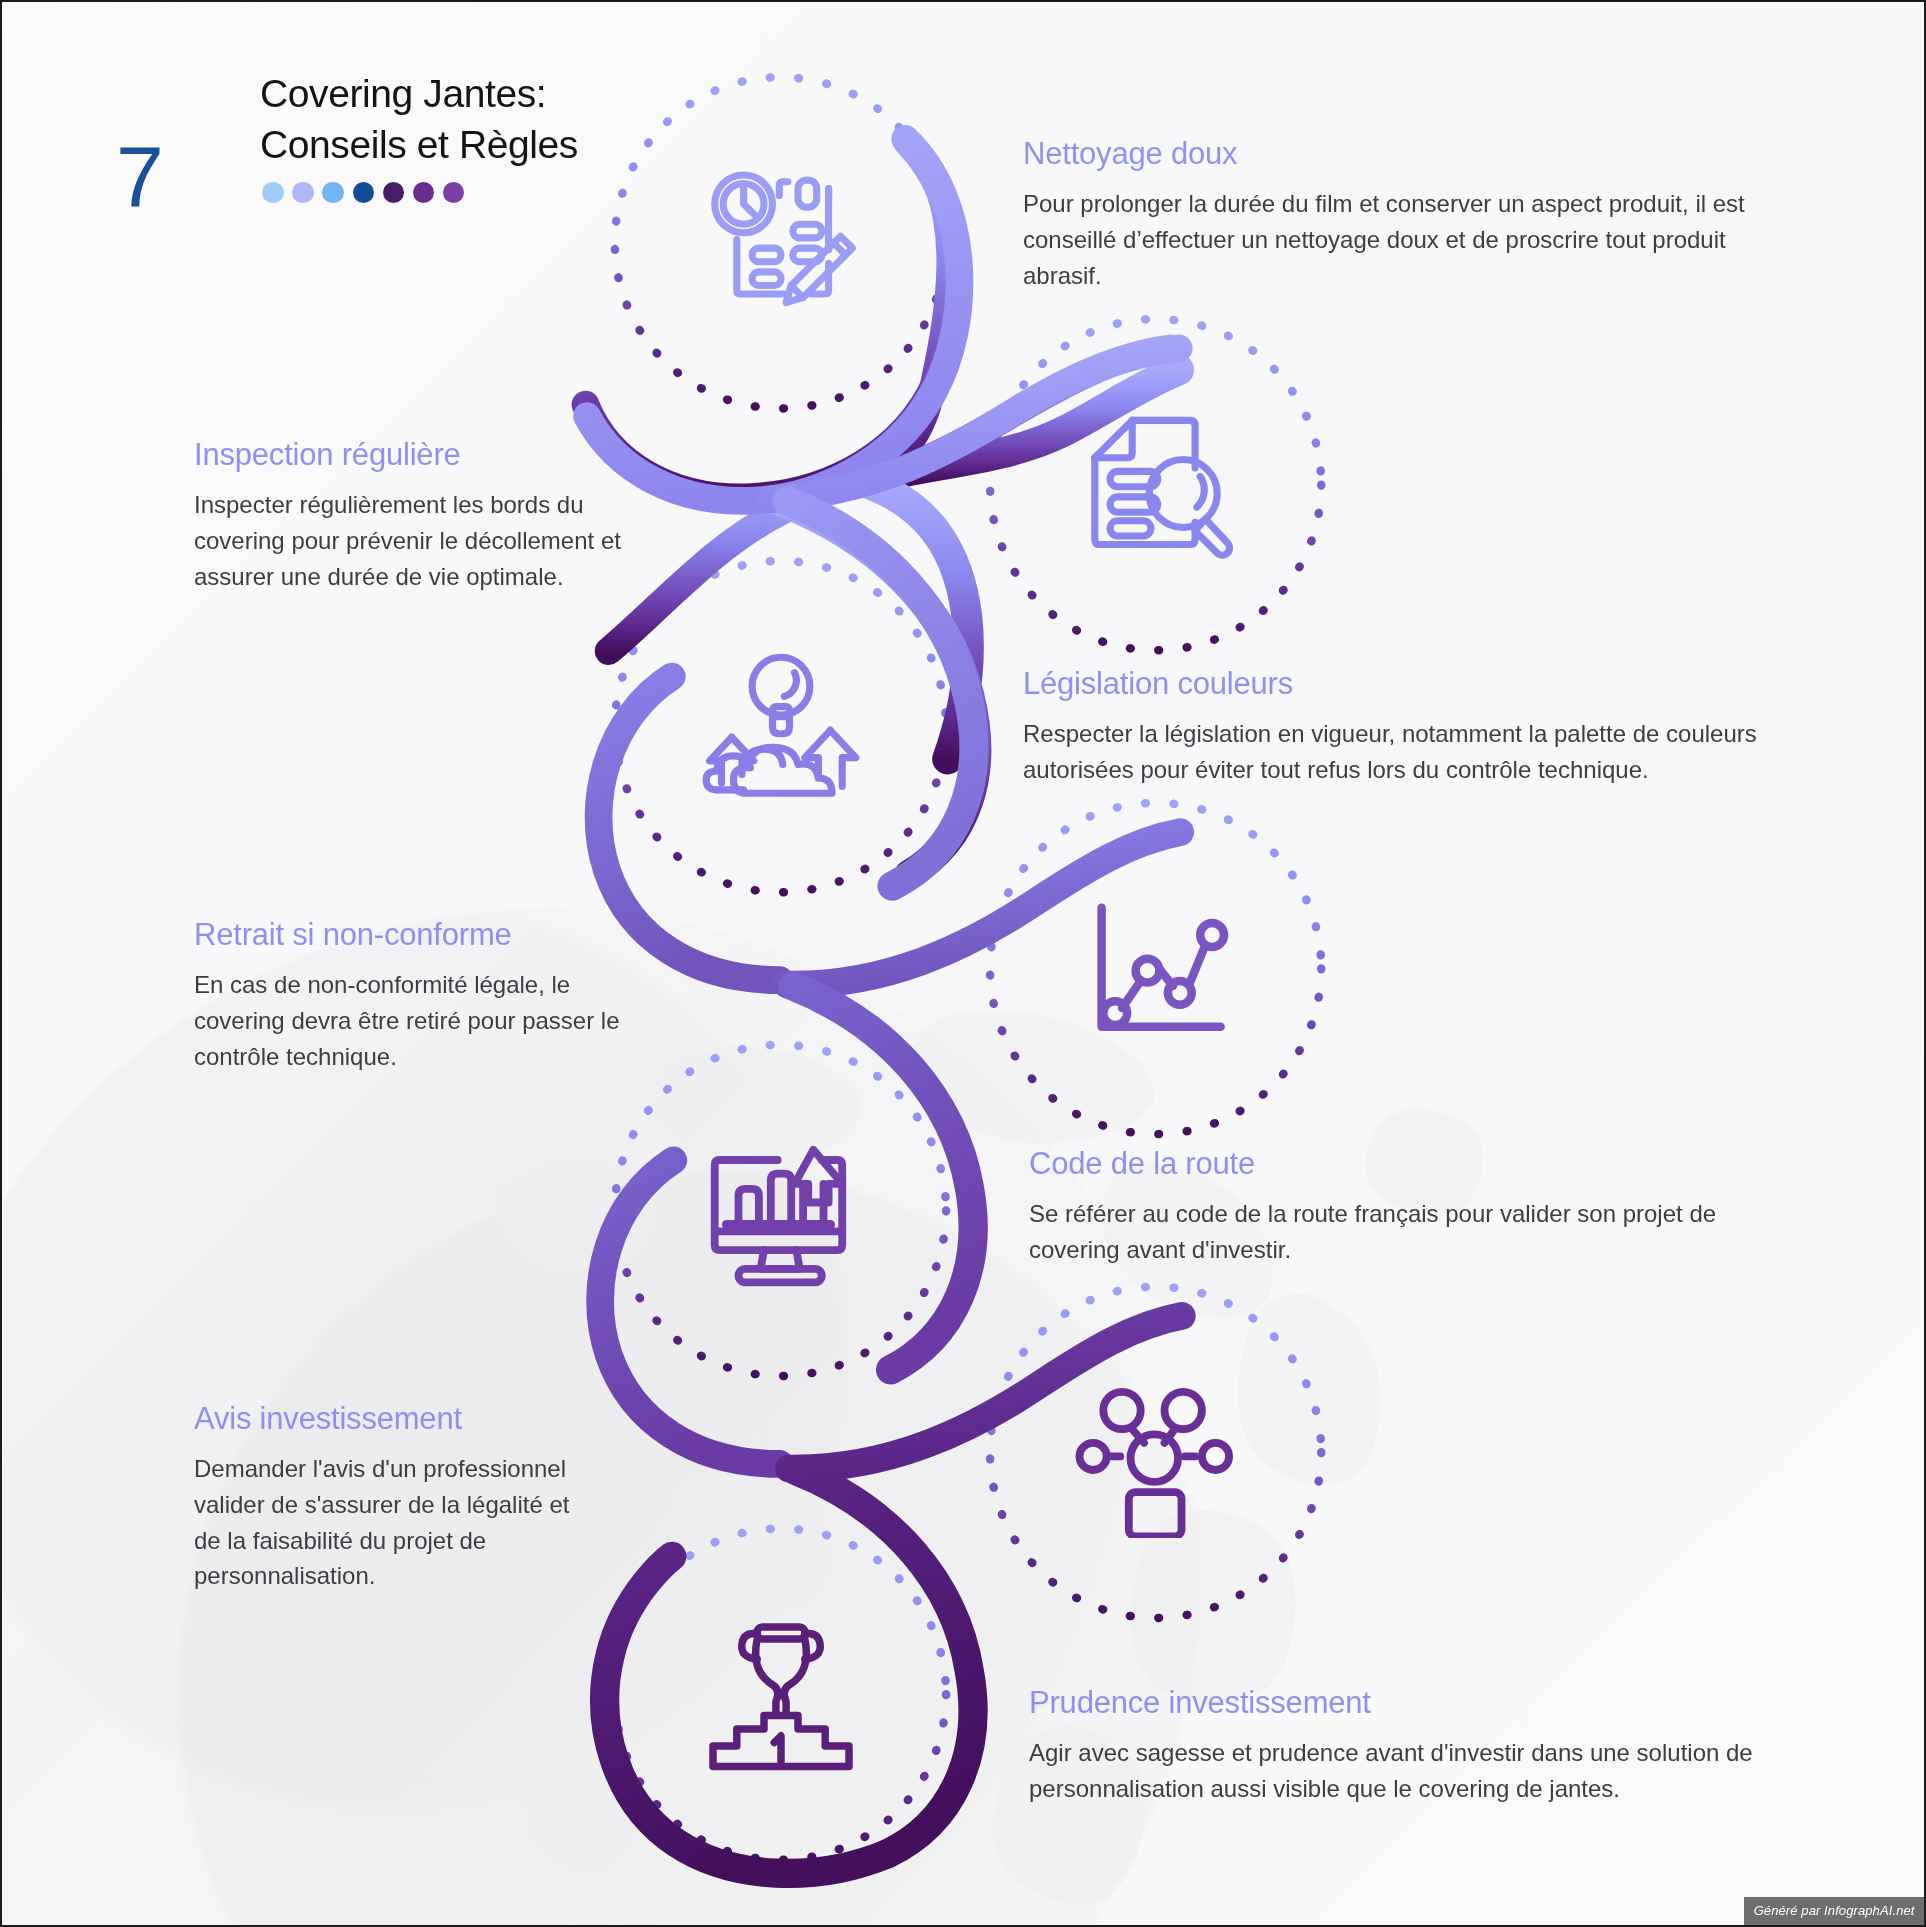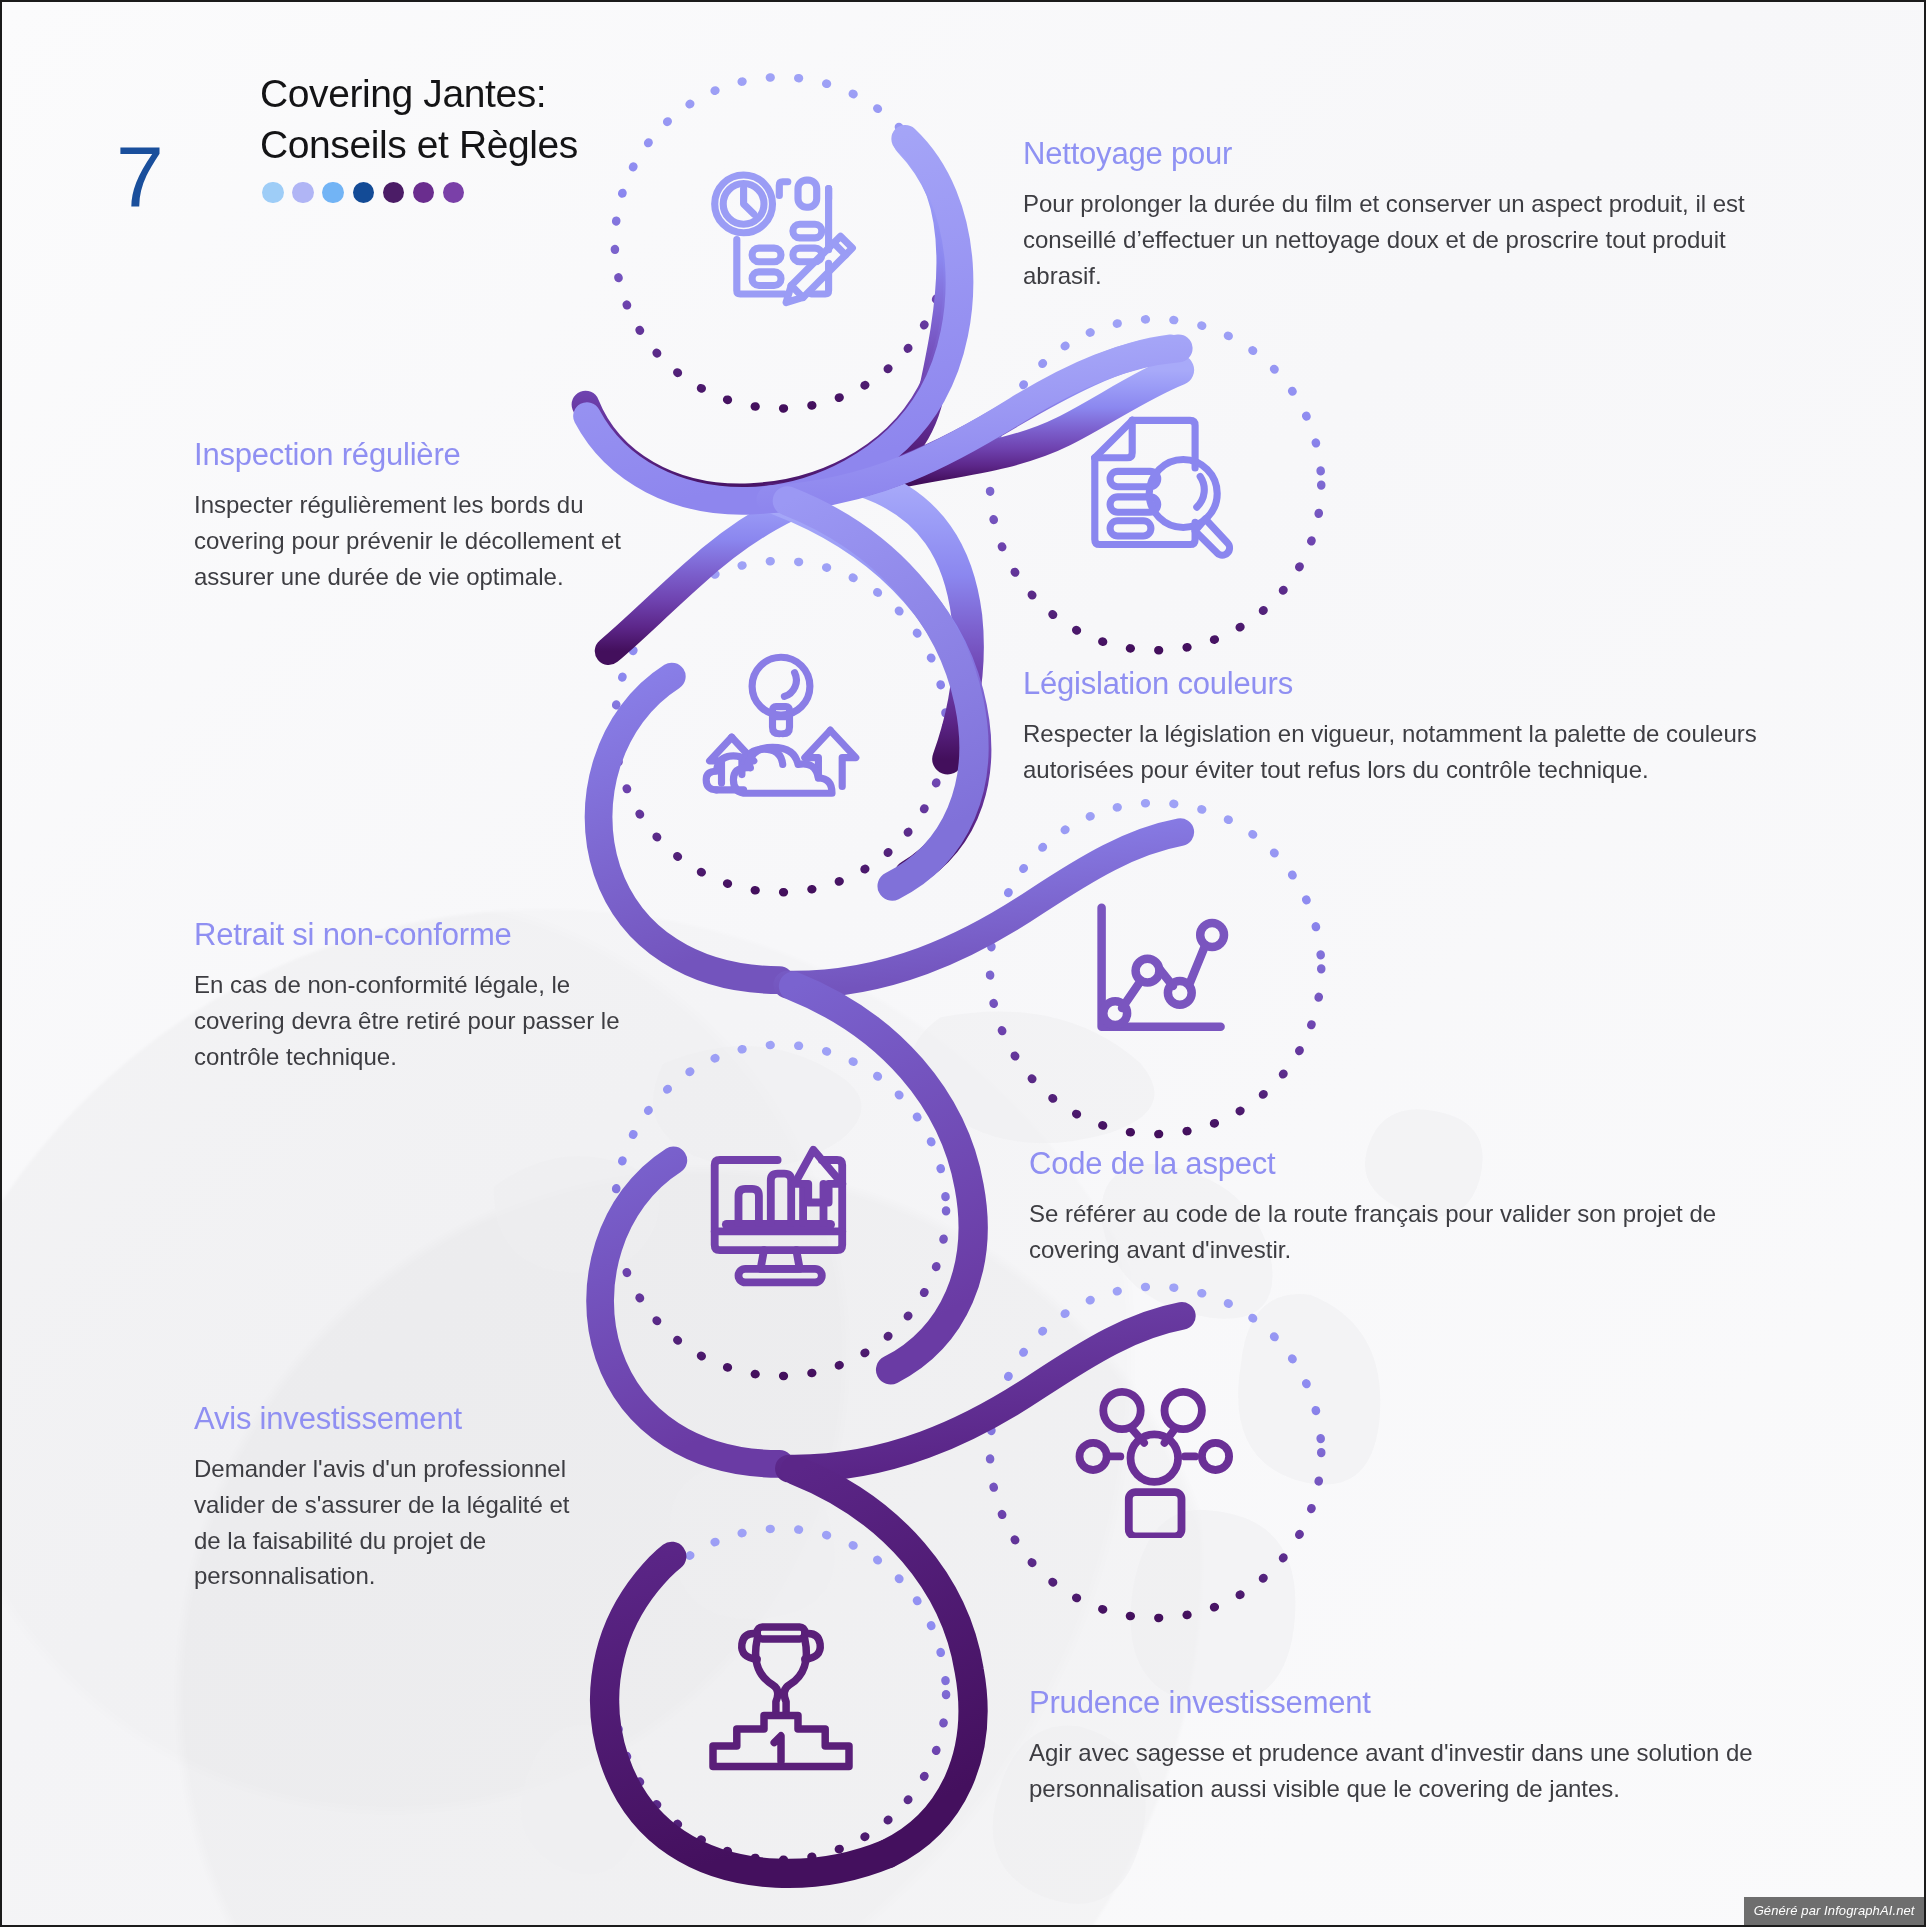--- a/index.html
+++ b/index.html
@@ -359,41 +359,41 @@
       <path d="M36 17 Q32 36 45 44 Q50 47 47 54 L47 60"></path>
       <path d="M64 17 Q68 36 55 44 Q50 47 53 54 L53 60"></path>
       <path d="M36 14 Q28 13 27 20 Q26 28 36 29"></path>
       <path d="M64 14 Q72 13 73 20 Q74 28 64 29"></path>
       <path d="M40 62 L40 70 L24 70 L24 80 L10 80 L10 92 L90 92 L90 80 L76 80 L76 70 L60 70 L60 62 Z"></path>
       <path d="M46 78 L50 74 L50 89"></path>
     </svg>
   </div>
 
   <div class="tblock" style="left:1023px;top:137px;width:740px;">
-    <h3 style="color: rgb(143, 146, 243);">Nettoyage pour</h3>
+    <h3 style="color: rgb(143, 146, 243);">Nettoyage doux</h3>
     <p>Pour prolonger la durée du film et conserver un aspect produit, il est conseillé d’effectuer un nettoyage doux et de proscrire tout produit abrasif.</p>
   </div>
 
   <div class="tblock" style="left:194px;top:438px;width:478px;">
     <h3 style="color: rgb(143, 143, 242);">Inspection régulière</h3>
     <p>Inspecter régulièrement les bords du covering pour prévenir le décollement et assurer une durée de vie optimale.</p>
   </div>
 
   <div class="tblock" style="left:1023px;top:667px;width:759px;">
     <h3 style="color: rgb(143, 143, 242);">Législation couleurs</h3>
     <p>Respecter la législation en vigueur, notamment la palette de couleurs autorisées pour éviter tout refus lors du contrôle technique.</p>
   </div>
 
   <div class="tblock" style="left:194px;top:918px;width:447px;">
     <h3 style="color: rgb(143, 143, 242);">Retrait si non-conforme</h3>
     <p>En cas de non-conformité légale, le covering devra être retiré pour passer le contrôle technique.</p>
   </div>
 
   <div class="tblock" style="left:1029px;top:1147px;width:717px;">
-    <h3 style="color: rgb(143, 143, 242);">Code de la aspect</h3>
+    <h3 style="color: rgb(143, 143, 242);">Code de la route</h3>
     <p>Se référer au code de la route français pour valider son projet de covering avant d'investir.</p>
   </div>
 
   <div class="tblock" style="left:194px;top:1402px;width:393px;">
     <h3 style="color: rgb(143, 143, 242);">Avis investissement</h3>
     <p>Demander l'avis d'un professionnel valider de s'assurer de la légalité et de la faisabilité du projet de personnalisation.</p>
   </div>
 
   <div class="tblock" style="left:1029px;top:1686px;width:732px;">
     <h3 style="color: rgb(143, 143, 242);">Prudence investissement</h3>

